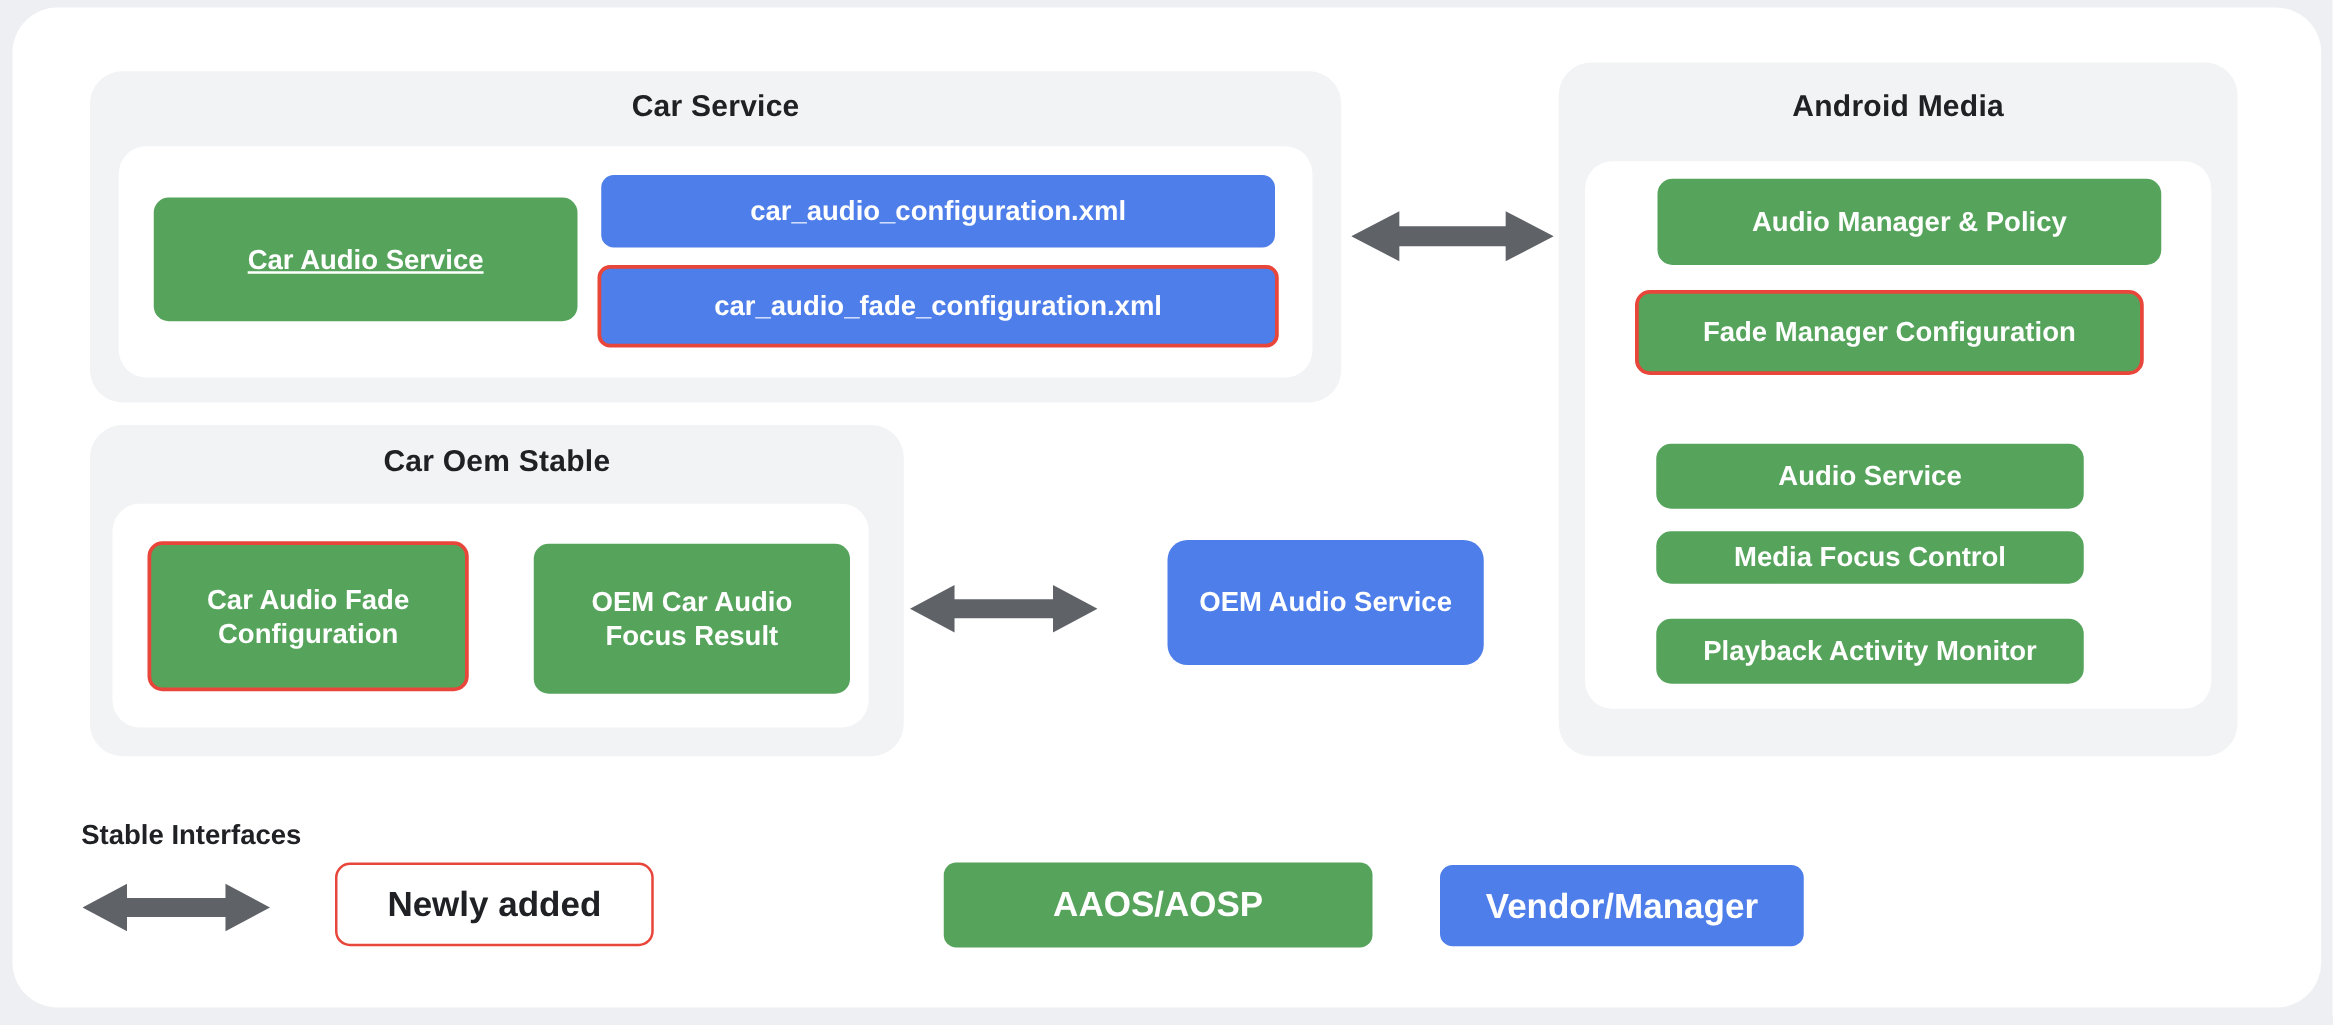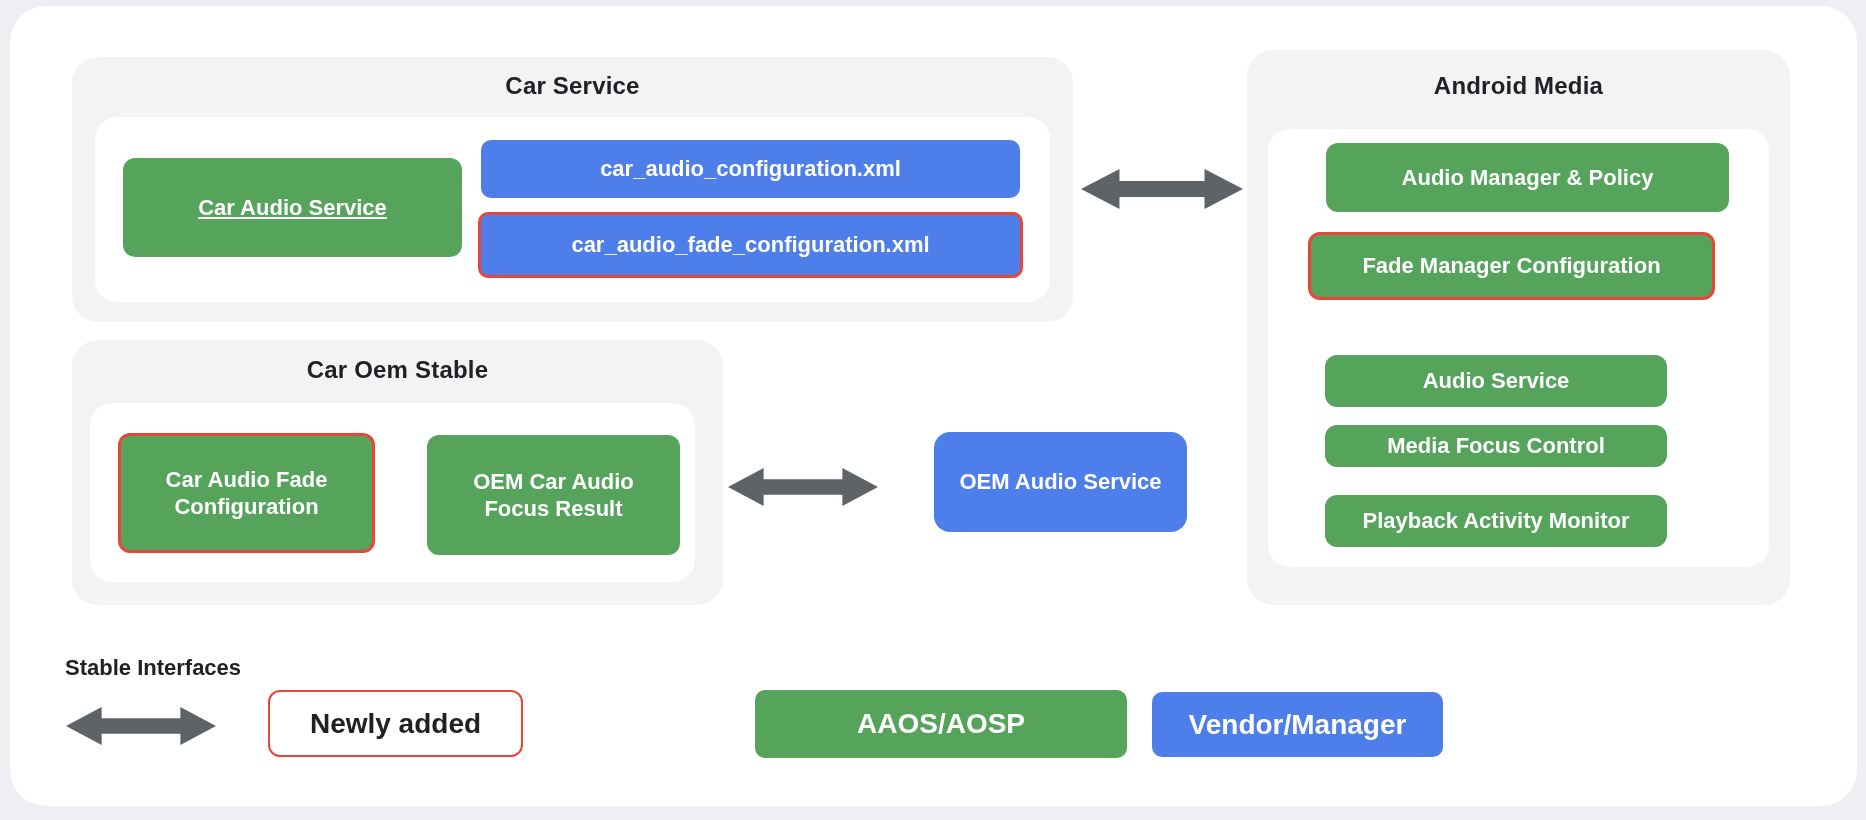--- a/index.html
+++ b/index.html
@@ -108,17 +108,17 @@
   <div class="legend-label" style="left:55px;top:649px;">Stable Interfaces</div>
 
   <div class="arrow" style="left:56px;top:699px;width:150px;height:42px;">
     <svg viewBox="0 0 160 44" preserveAspectRatio="none">
       <polygon points="0,22 38,2 38,14 122,14 122,2 160,22 122,42 122,30 38,30 38,42" fill="#5f6368"></polygon>
     </svg>
   </div>
 
   <div class="legend-box outline" style="left:258px;top:684px;width:255px;height:67px;">Newly added</div>
 
-  <div class="legend-box green" style="left:745px;top:684px;width:372px;height:68px;">AAOS/AOSP</div>
+  <div class="legend-box green" style="left:745px;top:684px;width:343px;height:68px;">AAOS/AOSP</div>
 
   <div class="legend-box blue" style="left:1142px;top:686px;width:291px;height:65px;">Vendor/Manager</div>
 
 </div>
 
 </body></html>

